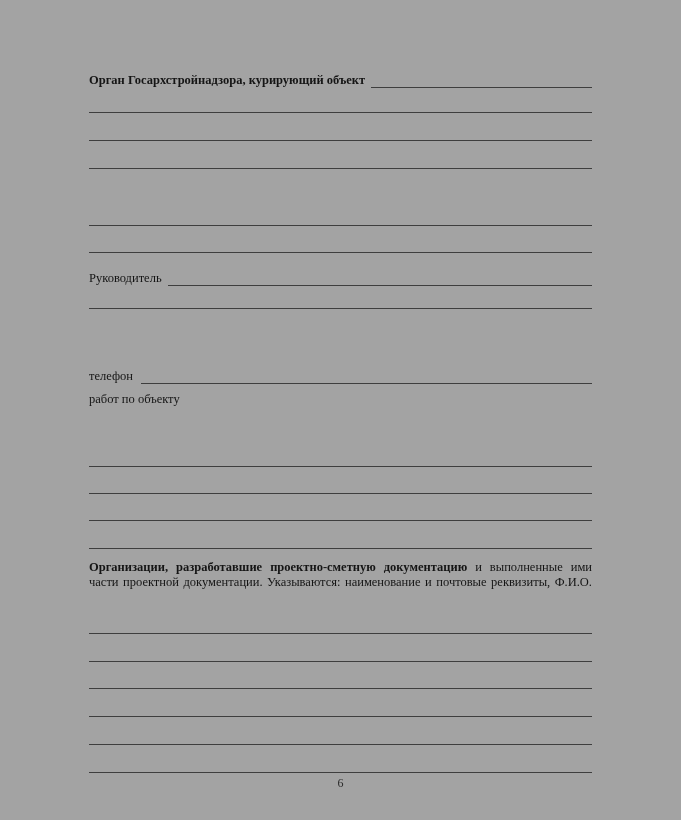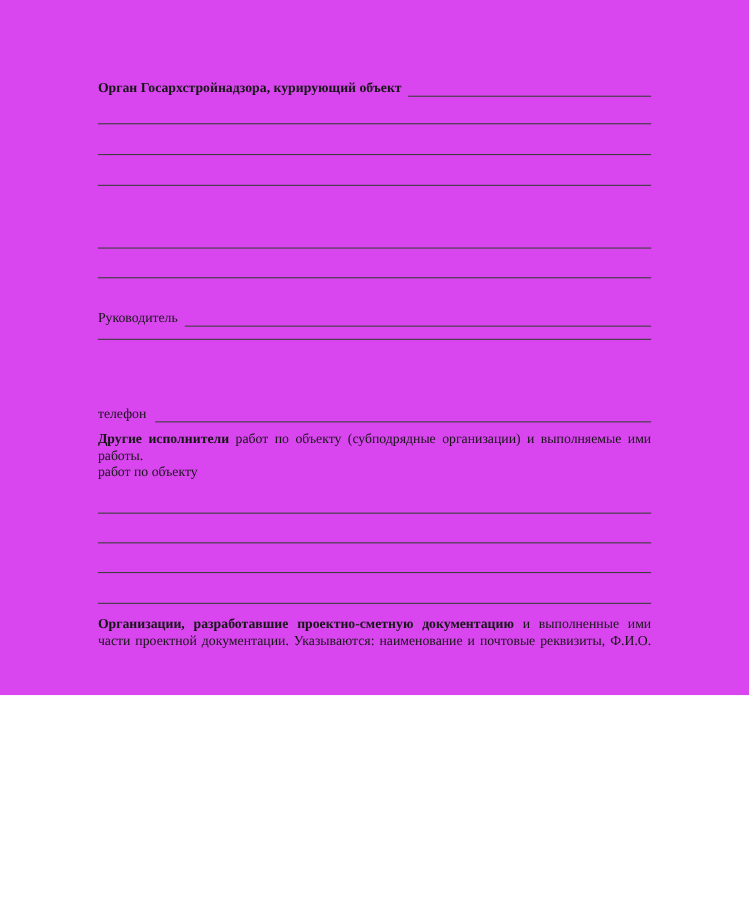--- a/index.html
+++ b/index.html
@@ -1,20 +1,20 @@
 <!DOCTYPE html>
 <html><head>
 <meta charset="utf-8">
 <style>
   html, body { margin: 0; padding: 0; background: #ffffff; }
   .page {
     position: relative;
     width: 681px;
-    height: 632px;
-    background: #d946ef;
+    height: 820px;
+    background: #a3a3a3;
     font-family: "Liberation Serif", serif;
     font-size: 12.5px;
     color: #151515;
     overflow: hidden;
   }
   .field {
     position: absolute;
     left: 89px;
     width: 503px;
     height: 15px;
@@ -77,35 +77,34 @@
   </div>
 
   <div class="rule" style="top:112px"></div>
   <div class="rule" style="top:140px"></div>
   <div class="rule" style="top:168px"></div>
 
 
   <div class="rule" style="top:225px"></div>
   <div class="rule" style="top:252px"></div>
 
-  <div class="field" style="top:282px">
+  <div class="field" style="top:271px">
     <span class="flabel">Руководитель</span>
     <span class="fill"></span>
   </div>
 
   <div class="rule" style="top:308px"></div>
 
 
   <div class="field" style="top:369px">
     <span class="flabel">телефон</span>
     <span class="fill wide"></span>
   </div>
 
   <div class="para" style="top:392px">
-    <div class="pline"><span class="b">Другие исполнители</span><span> работ по объекту (субподрядные организации) и выполняемые ими работы.</span></div>
     <div class="pline last"><span>работ по объекту</span></div>
   </div>
 
   <div class="rule" style="top:466px"></div>
   <div class="rule" style="top:493px"></div>
   <div class="rule" style="top:520px"></div>
   <div class="rule" style="top:548px"></div>
 
   <div class="para" style="top:560px">
     <div class="pline"><span class="b">Организации, разработавшие проектно-сметную документацию</span><span> и выполненные ими</span></div>

